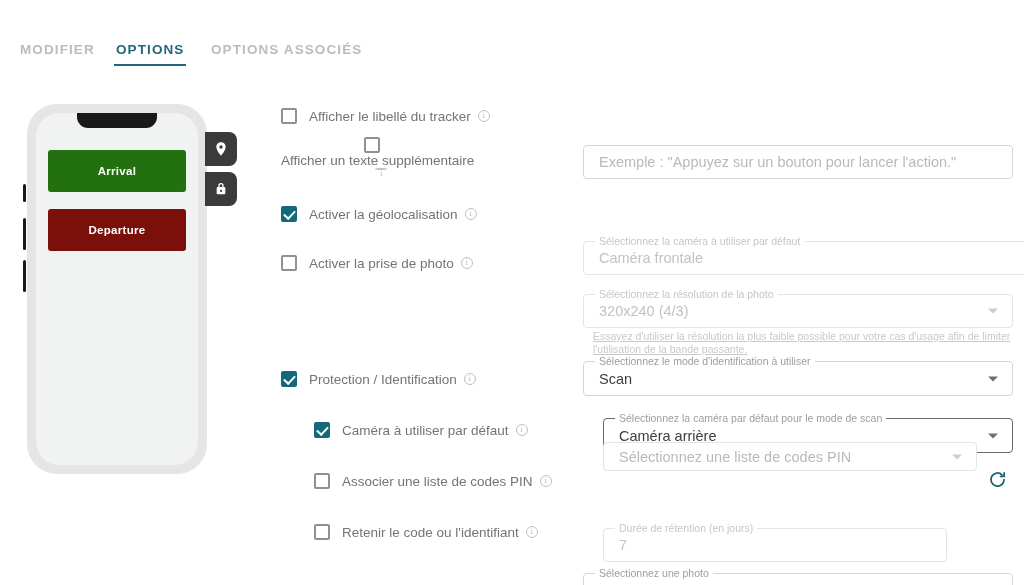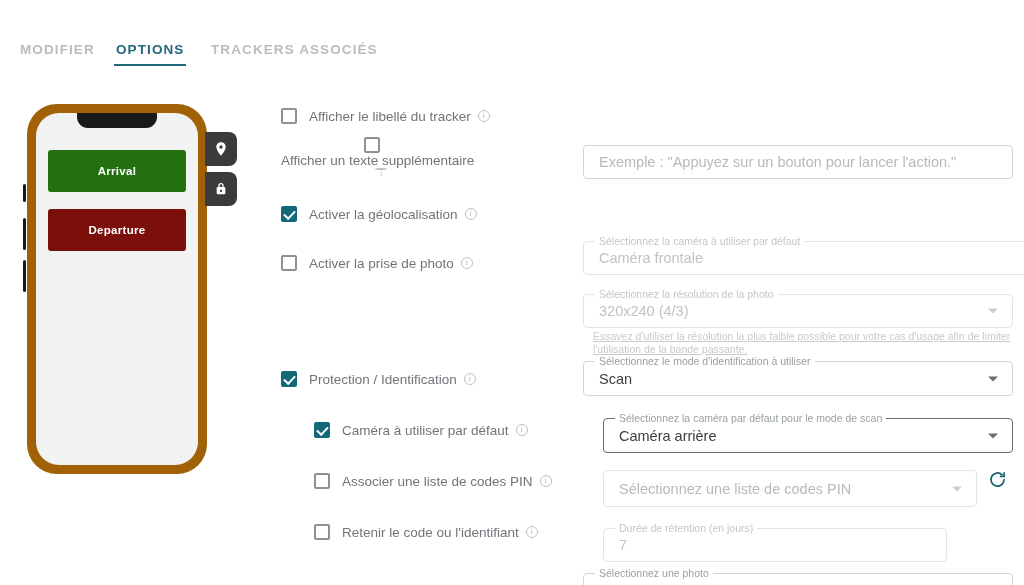--- a/index.html
+++ b/index.html
@@ -25,21 +25,21 @@
     position: absolute; height: 2px; background: #21687d; bottom: -9px; left: 0; right: 0;
   }
   #tab-modifier { left: 18px; }
   #tab-options  { left: 114px; }
   #tab-trackers { left: 209px; }
 
   
   .phone-wrap { position: absolute; left: 25px; top: 70px; width: 230px; height: 380px; }
   .phone-body {
     position: absolute; left: 2px; top: 2px; width: 180px; height: 370px;
-    background: #a16207; border-radius: 30px;
+    background: #e5e5e5; border-radius: 30px;
   }
   .phone-side {
     position: absolute; left: -2px; width: 3px; background: #191919; border-radius: 2px;
   }
   .side-a { top: 82px;  height: 18px; }
   .side-b { top: 116px; height: 32px; }
   .side-c { top: 158px; height: 32px; }
   .phone-screen {
     position: absolute; left: 9px; top: 9px; width: 162px; height: 352px;
     background: #f1f2f2; border-radius: 23px; overflow: hidden;
@@ -143,21 +143,21 @@
 
   <div class="tabbar">
     <div class="tab" id="tab-modifier">
       <span>MODIFIER</span>
     </div>
     <div class="tab active" id="tab-options">
       <span>OPTIONS</span>
       <span class="tab-underline"></span>
     </div>
     <div class="tab" id="tab-trackers">
-      <span>TRACKERS ASSOCIÉS</span>
+      <span>OPTIONS ASSOCIÉS</span>
     </div>
   </div>
 
   <div class="phone-wrap">
     <div class="phone-side side-a"></div>
     <div class="phone-side side-b"></div>
     <div class="phone-side side-c"></div>
 
     <div class="phone-body">
       <div class="phone-screen">
@@ -265,21 +265,21 @@
   </div>
 
   <div class="field strong" style="left:603px; top:386px; width:410px; height:35px;">
     <div class="box">
       <div class="flabel">Sélectionnez la caméra par défaut pour le mode de scan</div>
       <div class="value">Caméra arrière</div>
       <div class="arrow"></div>
     </div>
   </div>
 
-  <div class="field disabled" style="left:603px; top:438px; width:374px; height:37px;text-decoration:underline;">
+  <div class="field disabled" style="left:603px; top:410px; width:374px; height:29px;text-decoration:underline;">
     <div class="box">
       <div class="value placeholder">Sélectionnez une liste de codes PIN</div>
       <div class="arrow"></div>
     </div>
   </div>
 
   <div class="refresh" style="left:987px; top:437px;">
     <svg viewBox="0 0 24 24" fill="none" stroke="#1b6374" stroke-width="2" stroke-linecap="round">
       <path d="M19.5 12a7.5 7.5 0 1 1-2.3-5.4"></path>
       <path d="M19.6 4.3v4.1h-4.1"></path>

